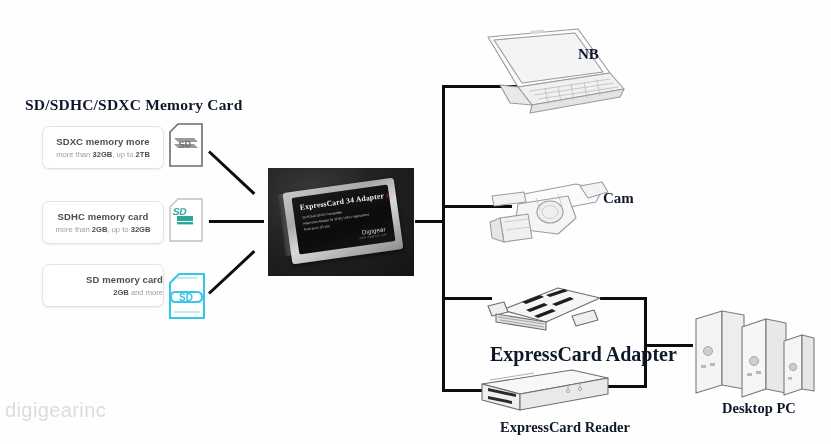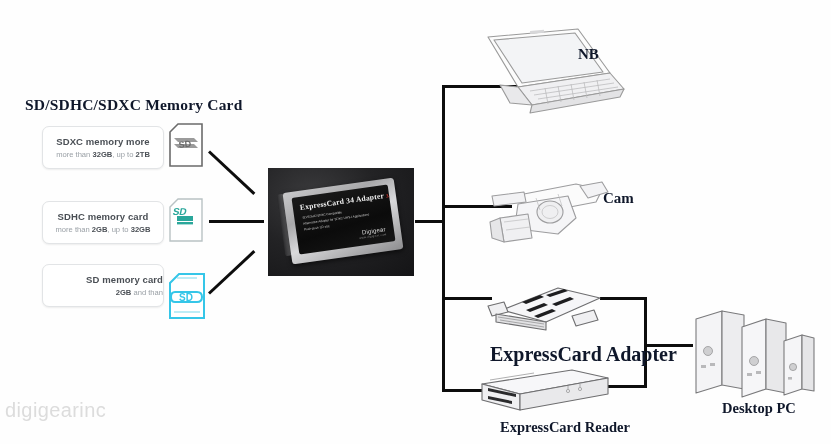--- a/index.html
+++ b/index.html
@@ -108,21 +108,21 @@
     <div class="sub"><span>more than </span><b>32GB</b><span>, up to </span><b>2TB</b></div>
   </div>
 
   <div class="card-box" id="box-sdhc">
     <div class="ttl">SDHC memory card</div>
     <div class="sub"><span>more than </span><b>2GB</b><span>, up to </span><b>32GB</b></div>
   </div>
 
   <div class="card-box" id="box-sd">
     <div class="ttl">SD memory card</div>
-    <div class="sub"><b>2GB</b><span> and than</span></div>
+    <div class="sub"><b>2GB</b><span> and more</span></div>
   </div>
 
   <div class="sd-ico" id="ico-sdxc">
     <svg width="36" height="46" viewBox="0 0 36 46">
       <path d="M2 10 L10 2 L34 2 L34 44 L2 44 Z" fill="#ffffff" stroke="#6b6b6b" stroke-width="1.6"></path>
       <path d="M6 16 h20 l4 4 h-20 Z" fill="#8a8a8a" opacity=".85"></path>
       <path d="M6 22 h20 l4 4 h-20 Z" fill="#8a8a8a" opacity=".85"></path>
       <text x="11" y="26" font-family="Liberation Sans, sans-serif" font-size="9" font-weight="bold" fill="#6b6b6b" transform="rotate(-6 11 26)">SD</text>
     </svg>
   </div>

